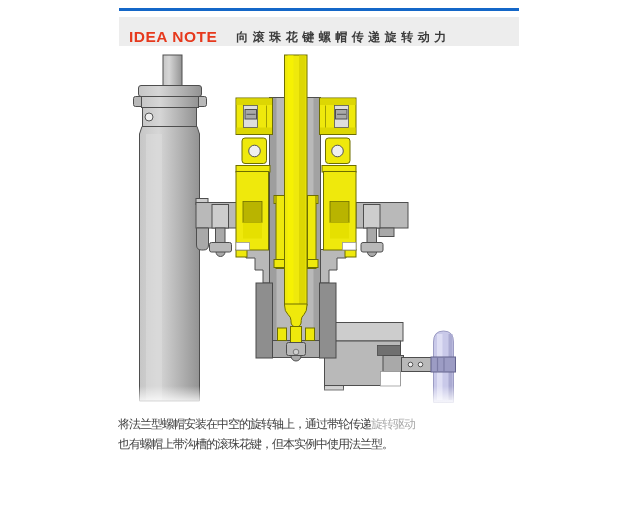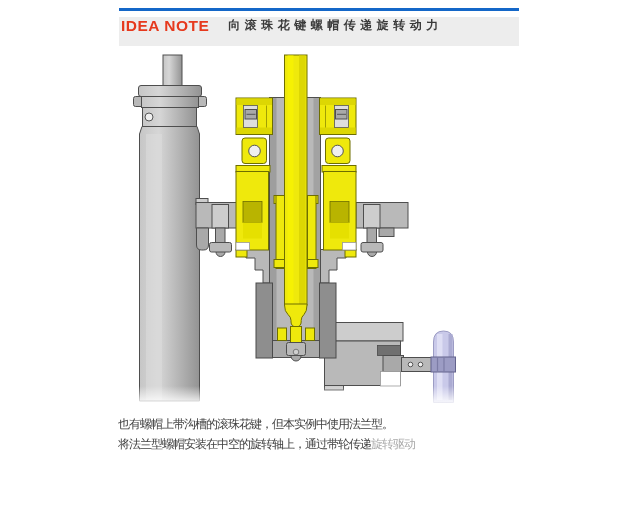--- a/index.html
+++ b/index.html
@@ -6,22 +6,22 @@
   .page{
     position:relative;width:629px;height:513px;background:#fff;overflow:hidden;
     font-family:"Liberation Sans","DejaVu Sans",sans-serif;
   }
   .header-rule{
     position:absolute;left:119px;top:8px;width:400px;height:3px;
     background:var(--accent-blue);
   }
   .header-bar{
     position:absolute;left:119px;top:17px;width:400px;height:29px;
-    background:var(--header-bg);display:flex;align-items:flex-start;
-    box-sizing:border-box;padding-left:2px;
+    background:var(--header-bg);display:flex;align-items:flex-end;
+    box-sizing:border-box;padding-left:10px;
   }
   .badge{
     color:var(--badge-red);font-weight:bold;font-size:15.5px;
     letter-spacing:0.5px;margin-right:19px;white-space:nowrap;
   }
   .hdr-title{
     color:#3a3a3a;font-weight:bold;font-size:12px;letter-spacing:4.5px;white-space:nowrap;
   }
   .diagram{position:absolute;left:115px;top:50px;width:360px;height:362px;}
   .caption{
@@ -202,17 +202,17 @@
       <circle cx="420.5" cy="364.5" r="2.3" class="s-hole"></circle>
       <rect x="431" y="357" width="24.5" height="15" class="s-purple-dk"></rect>
       <line x1="437.5" y1="357" x2="437.5" y2="372" stroke="#7c7ca6" stroke-width="1.2"></line>
       <line x1="444" y1="357" x2="444" y2="372" stroke="#7c7ca6" stroke-width="1.2"></line>
     </g>
 
     <rect x="115" y="386" width="360" height="26" fill="url(#fadeWhite)"></rect>
   </svg>
 
   <div class="caption">
+    <div><span>将法兰型螺帽安装在中空的旋转轴上，通过带轮传递</span><span class="faded">旋转驱动</span></div>
     <div>也有螺帽上带沟槽的滚珠花键，但本实例中使用法兰型。</div>
-    <div><span>将法兰型螺帽安装在中空的旋转轴上，通过带轮传递</span><span class="faded">旋转驱动</span></div>
   </div>
 
 </div>
 
 </body></html>

